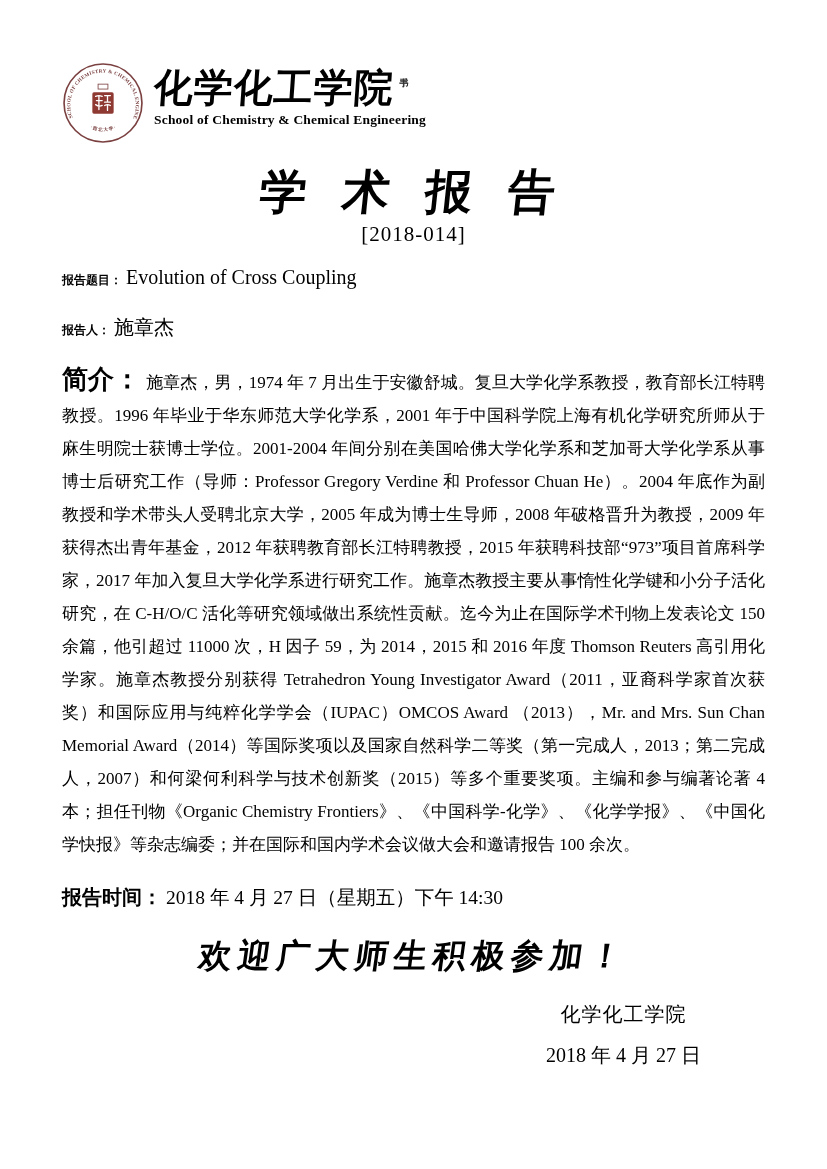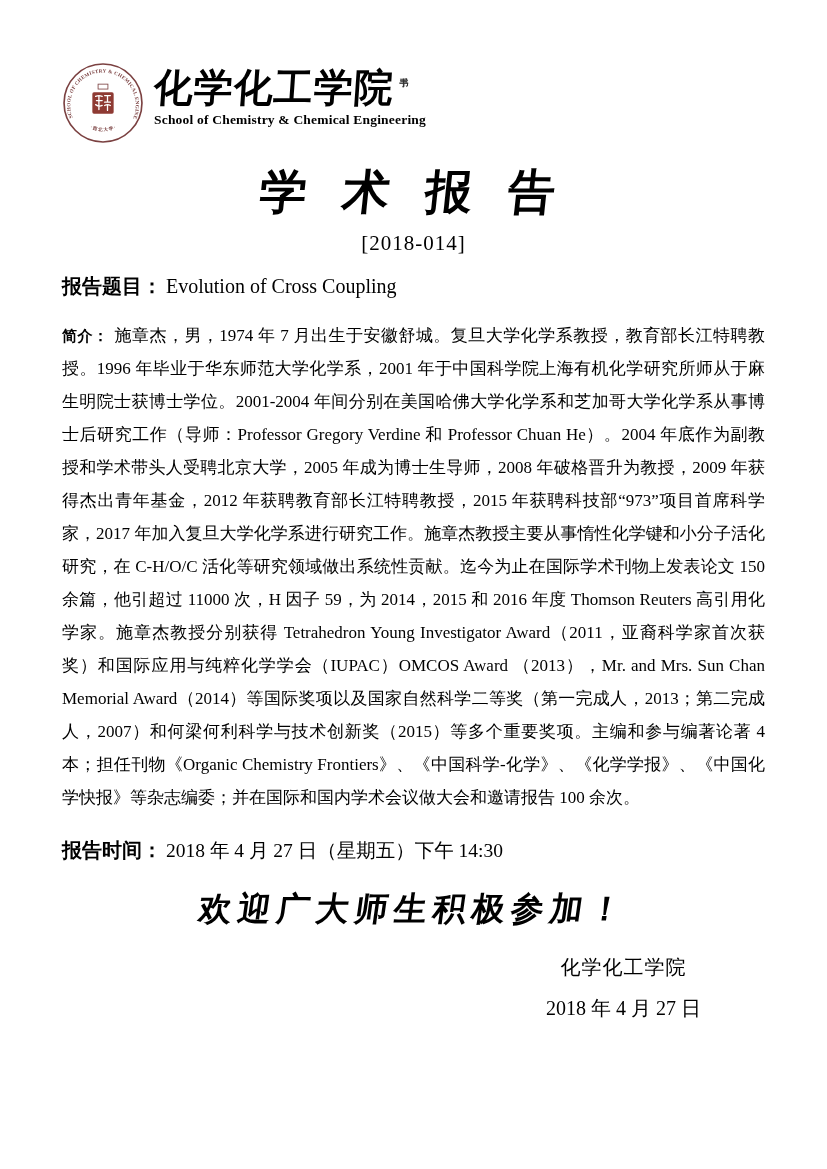--- a/index.html
+++ b/index.html
@@ -54,45 +54,44 @@
     margin:14px 0 0 0;
     text-align:center;
     font-size:47px;
     line-height:60px;
     font-weight:bold;
     letter-spacing:12px;
     transform:skewX(-6deg);
     font-family:"Liberation Serif","DejaVu Serif",serif;
   }
   .number{
-    margin-top:9px;
     text-align:center;
     font-size:21px;
     letter-spacing:1px;
     font-family:"Liberation Serif","DejaVu Serif",serif;
   }
   
   .fields{margin-top:16px;}
   .field{margin-bottom:17px;line-height:29px;white-space:nowrap;}
   .flabel{
     font-family:Liberation Mono, monospace;
     font-weight:bold;
-    font-size:20px;
+    font-size:12px;
   }
   .fvalue{font-size:20px;margin-left:4px;text-align:center;}
   
   .intro{
     margin:2px 0 0 0;
     font-size:17px;
     line-height:33px;
     text-align:justify;
   }
   .intro b{
     font-family:"Liberation Sans","DejaVu Sans",sans-serif;
-    font-size:15px;
+    font-size:26px;
     margin-right:6px;
   }
   
   .schedule{margin-top:21px;}
   .sched-row{margin-bottom:16px;line-height:30px;white-space:nowrap;}
   .sched-label{
     font-family:"Liberation Sans","DejaVu Sans",sans-serif;
     font-weight:bold;
     font-size:20px;
   }
@@ -150,20 +149,23 @@
     </div>
   </div>
 
   <h1 class="title">学 术 报 告</h1>
   <div class="number">[2018-014]</div>
 
   <div class="fields">
     <div class="field">
       <span class="flabel">报告题目：</span><span class="fvalue">Evolution of Cross Coupling</span>
     </div>
+    <div class="field">
+      <span class="flabel">报告人：</span><span class="fvalue">施章杰</span>
+    </div>
   </div>
 
   <p class="intro"><b>简介：</b><span>施章杰，男，1974 年 7 月出生于安徽舒城。复旦大学化学系教授，教育部长江特聘教授。1996 年毕业于华东师范大学化学系，2001 年于中国科学院上海有机化学研究所师从于麻生明院士获博士学位。2001-2004 年间分别在美国哈佛大学化学系和芝加哥大学化学系从事博士后研究工作（导师：Professor Gregory Verdine 和 Professor Chuan He）。2004 年底作为副教授和学术带头人受聘北京大学，2005 年成为博士生导师，2008 年破格晋升为教授，2009 年获得杰出青年基金，2012 年获聘教育部长江特聘教授，2015 年获聘科技部“973”项目首席科学家，2017 年加入复旦大学化学系进行研究工作。施章杰教授主要从事惰性化学键和小分子活化研究，在 C-H/O/C 活化等研究领域做出系统性贡献。迄今为止在国际学术刊物上发表论文 150 余篇，他引超过 11000 次，H 因子 59，为 2014，2015 和 2016 年度 Thomson Reuters 高引用化学家。施章杰教授分别获得 Tetrahedron Young Investigator Award（2011，亚裔科学家首次获奖）和国际应用与纯粹化学学会（IUPAC）OMCOS Award （2013），Mr. and Mrs. Sun Chan Memorial Award（2014）等国际奖项以及国家自然科学二等奖（第一完成人，2013；第二完成人，2007）和何梁何利科学与技术创新奖（2015）等多个重要奖项。主编和参与编著论著 4 本；担任刊物《Organic Chemistry Frontiers》、《中国科学-化学》、《化学学报》、《中国化学快报》等杂志编委；并在国际和国内学术会议做大会和邀请报告 100 余次。</span></p>
 
   <div class="schedule">
     <div class="sched-row">
       <span class="sched-label">报告时间：</span><span class="sched-value">2018 年 4 月 27 日（星期五）下午 14:30</span>
     </div>
   </div>
 

